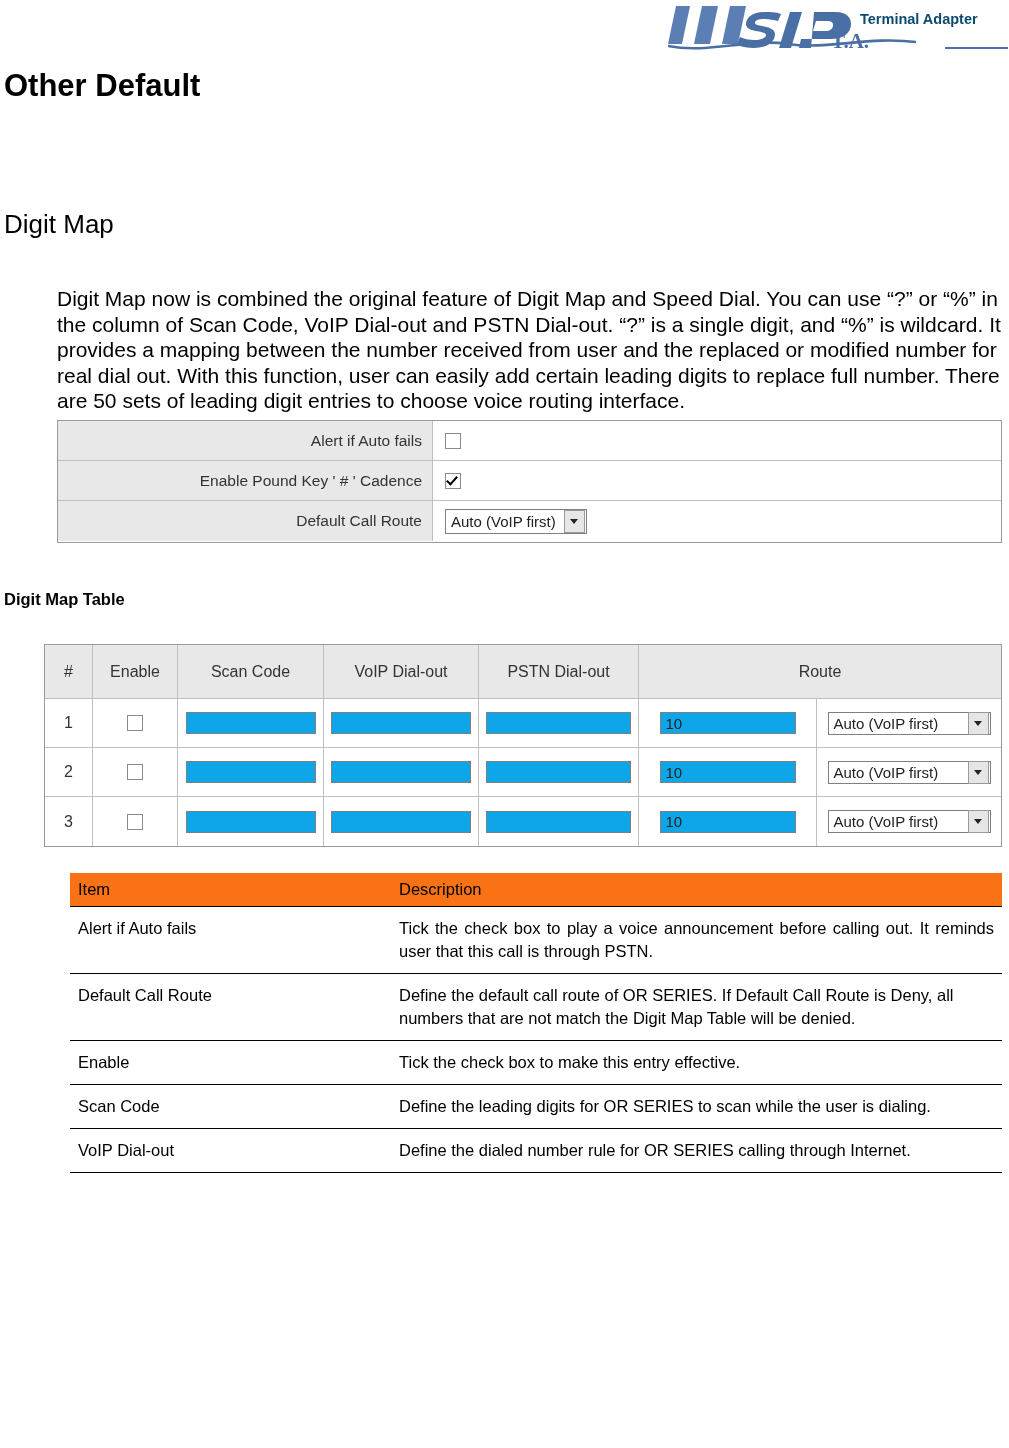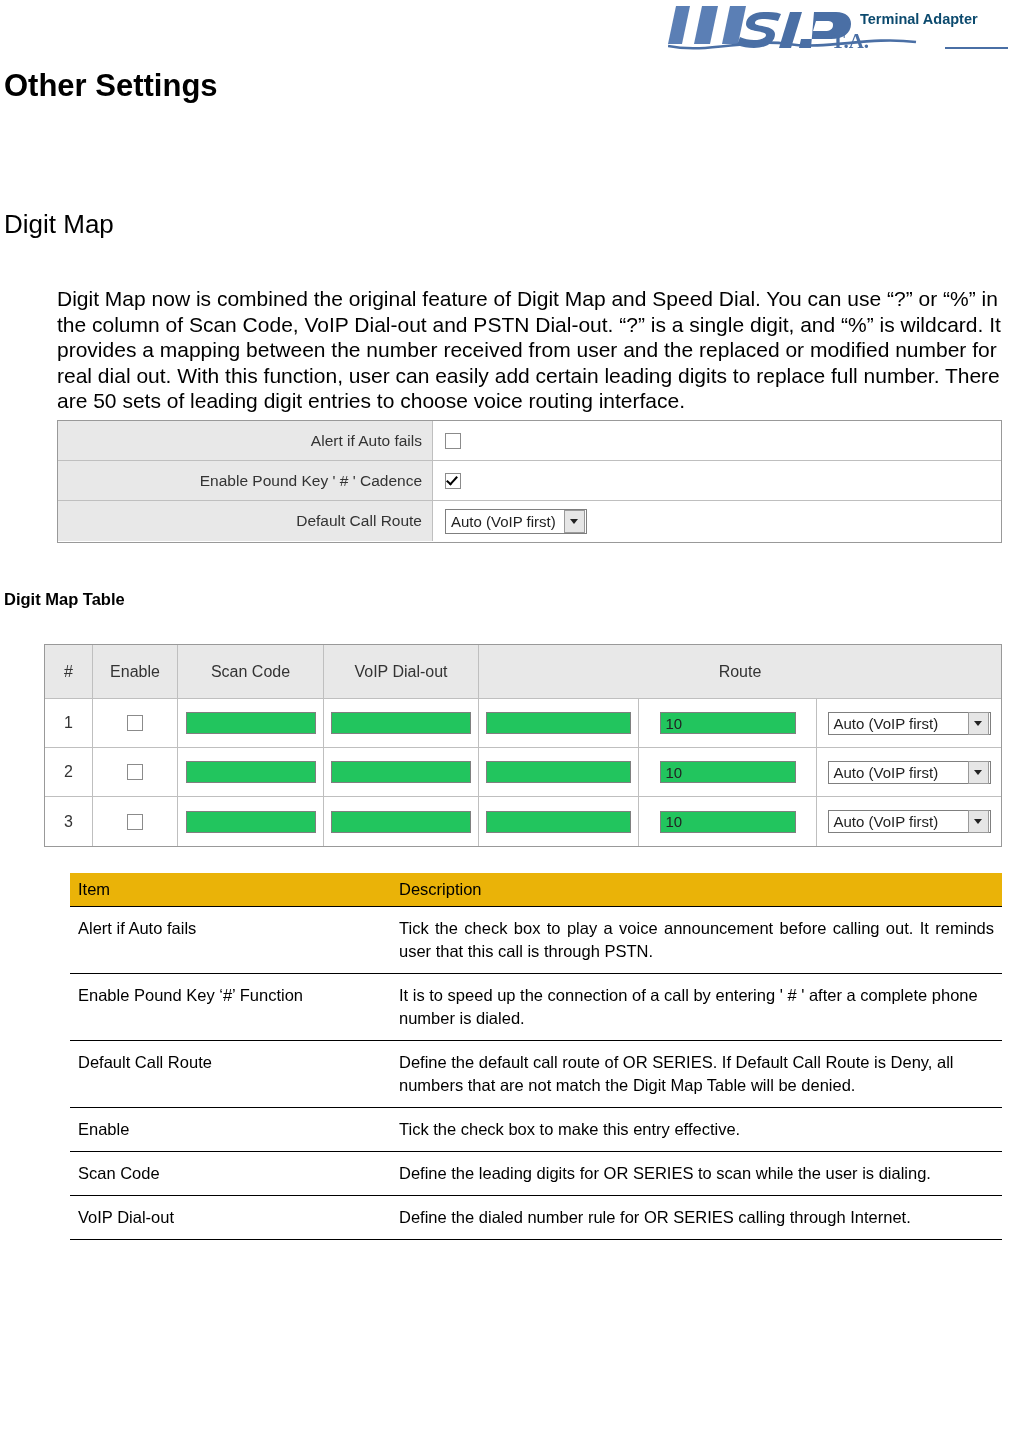--- a/index.html
+++ b/index.html
@@ -131,21 +131,21 @@
   }
   .dm-row .c:last-child{border-right:none;}
   .col-num{width:48px;}
   .col-en{width:85px;}
   .col-scan{width:146px;}
   .col-voip{width:155px;}
   .col-pstn{width:160px;}
   .col-udl{width:178px;}
   .col-route{flex:1;}
   .tinput{
-    border:1px solid #7f7f7f;background:#22c55e;height:22px;
+    border:1px solid #7f7f7f;background:#0ea5e9;height:22px;
     box-sizing:border-box;
   }
   .tinput.sc{width:130px;}
   .tinput.vo{width:140px;}
   .tinput.ps{width:145px;}
   .tinput.ud{
     width:136px;display:flex;align-items:center;padding-left:5px;
     font-size:15px;color:#222;
   }
   .route-sel{
@@ -154,21 +154,21 @@
     font-size:15px;color:#222;padding-left:5px;width:163px;
     box-sizing:border-box;justify-content:space-between;
   }
 
   
   .desc-table{
     position:absolute;left:70px;top:873px;width:932px;
     border-collapse:collapse;font-size:16.5px;
   }
   .desc-table th{
-    background:#eab308;text-align:left;font-weight:normal;
+    background:#f97316;text-align:left;font-weight:normal;
     padding:7px 8px 7px 8px;font-size:16.5px;
     border-bottom:1px solid #000;
   }
   .desc-table td{
     padding:10px 8px 10px 8px;vertical-align:top;line-height:23px;
     border-bottom:1px solid #000;
   }
   .desc-table tr td:first-child,
   .desc-table tr th:first-child{width:305px;}
   .desc-table td.justify{text-align:justify;}
@@ -211,21 +211,21 @@
           <path d="M146 10 L168 10 c10 0 15 5 15 12 c0 9 -8 15 -20 15 L133 37 L131 46 L143 46 z M148 19 l-3 10 l12 0 c5 0 8 -2 8 -6 c0 -3 -2 -4 -6 -4 z"></path>
         </g>
         <path d="M0 44 C40 52 80 36 120 42 C160 48 200 34 248 40" stroke="#4a6fa5" stroke-width="2.6" fill="none"></path>
         <text x="163" y="46" font-family="'Liberation Serif', serif" font-size="21" font-weight="bold" fill="#4a6fa5">T.A.</text>
       </svg>
       <div class="ta-label">Terminal Adapter</div>
     </div>
     <div class="header-rule"></div>
   </div>
 
-  <h1 class="title">Other Settings</h1>
+  <h1 class="title">Other Default</h1>
 
 
   <h2 class="subtitle">Digit Map</h2>
 
   <p class="para">Digit Map now is combined the original feature of Digit Map and Speed Dial. You can use “?” or “%” in the column of Scan Code, VoIP Dial-out and PSTN Dial-out. “?” is a single digit, and “%” is wildcard. It provides a mapping between the number received from user and the replaced or modified number for real dial out. With this function, user can easily add certain leading digits to replace full number. There are 50 sets of leading digit entries to choose voice routing interface.</p>
 
   <div class="settings-box">
 
     <div class="srow">
       <div class="slabel">Alert if Auto fails</div>
@@ -255,20 +255,21 @@
 
   <div class="dmt-title">Digit Map Table</div>
 
   <div class="dm-box">
 
     <div class="dm-head">
       <div class="c col-num">#</div>
       <div class="c col-en">Enable</div>
       <div class="c col-scan">Scan Code</div>
       <div class="c col-voip">VoIP Dial-out</div>
+      <div class="c col-pstn">PSTN Dial-out</div>
       <div class="c col-route">Route</div>
     </div>
 
     <div class="dm-row">
       <div class="c col-num">1</div>
       <div class="c col-en">
           <span class="cb"></span>
         </div>
       <div class="c col-scan">
           <span class="tinput sc"></span>
@@ -348,24 +349,20 @@
         <th>Item</th>
         <th>Description</th>
       </tr>
     </thead>
     <tbody>
       <tr>
         <td>Alert if Auto fails</td>
         <td class="justify">Tick the check box to play a voice announcement before calling out. It reminds user that this call is through PSTN.</td>
       </tr>
       <tr>
-        <td>Enable Pound Key ‘#’ Function</td>
-        <td>It is to speed up the connection of a call by entering ' # ' after a complete phone number is dialed.</td>
-      </tr>
-      <tr>
         <td>Default Call Route</td>
         <td>Define the default call route of OR SERIES. If Default Call Route is Deny, all numbers that are not match the Digit Map Table will be denied.</td>
       </tr>
       <tr>
         <td>Enable</td>
         <td>Tick the check box to make this entry effective.</td>
       </tr>
       <tr>
         <td>Scan Code</td>
         <td>Define the leading digits for OR SERIES to scan while the user is dialing.</td>

